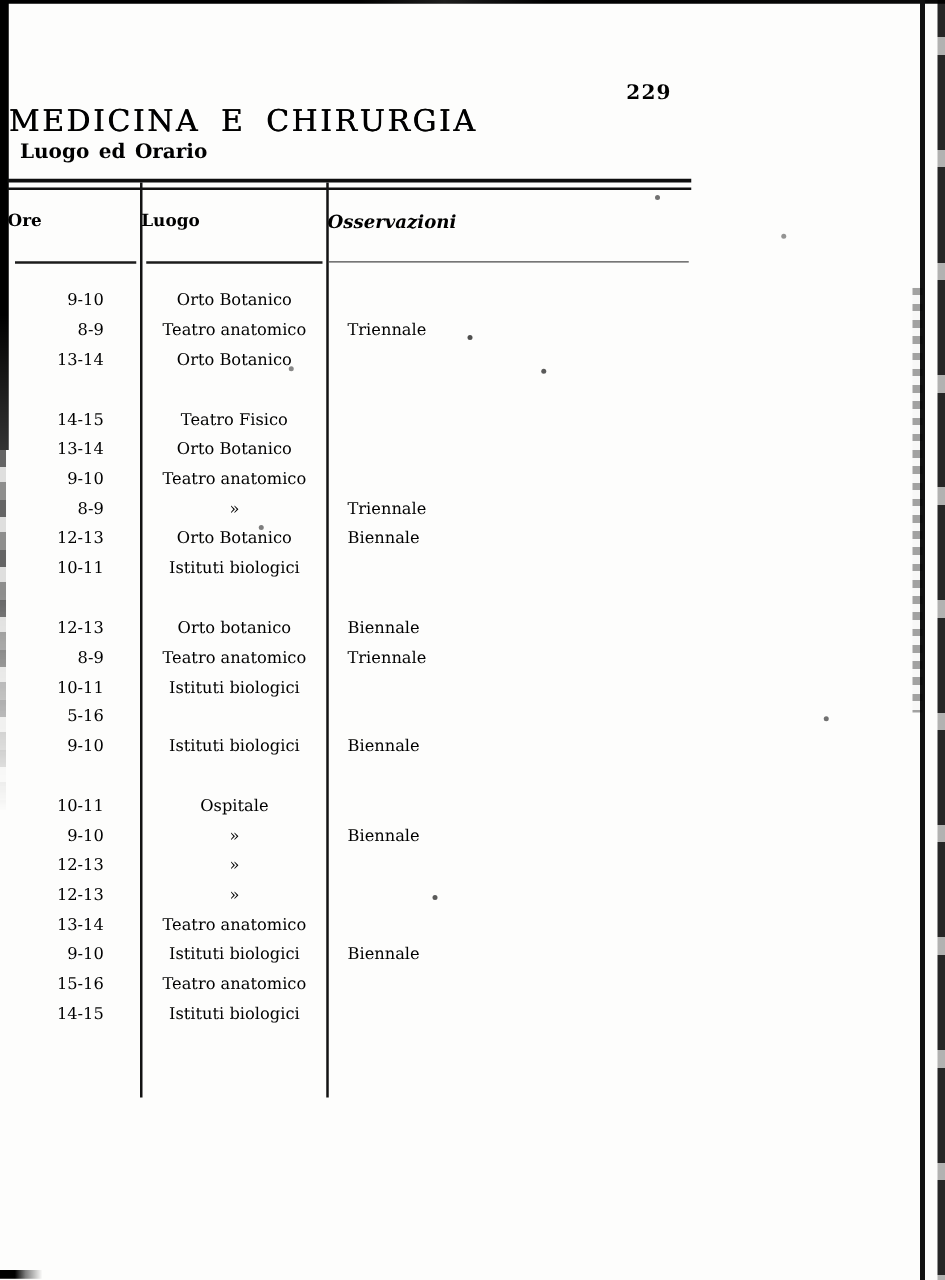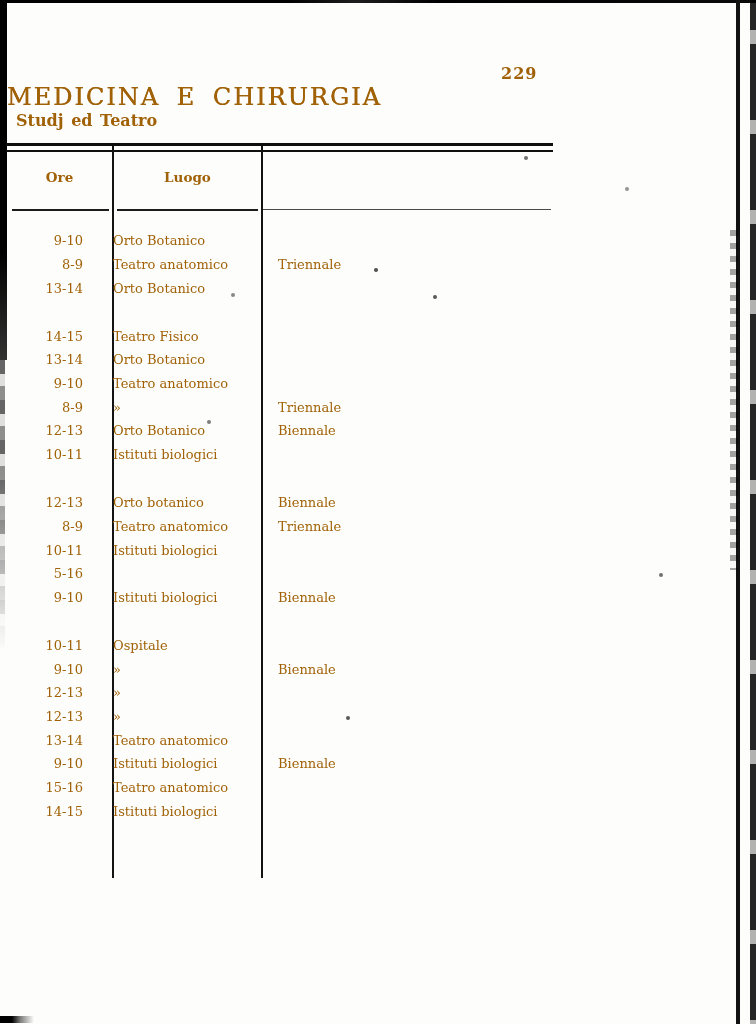--- a/index.html
+++ b/index.html
@@ -2,21 +2,21 @@
 <html><head>
 <meta charset="utf-8">
 <style>
   html,body{margin:0;padding:0;background:#e8e8e8;}
   .page{
     position:relative;
     width:756px;height:1024px;
     background:#fdfdfc;
     overflow:hidden;
     font-family:"DejaVu Serif", serif;
-    color:#a16207;
+    color:#000000;
   }
   
   .edge-top{position:absolute;top:0;left:0;width:756px;height:3px;
     background:linear-gradient(90deg,#000 0 38%,#1d1d1d 47%,#000 58%,#0a0a0a 100%);}
   .edge-left-solid{position:absolute;top:0;left:0;width:7px;height:360px;
     background:linear-gradient(180deg,#000 0 70%,rgba(0,0,0,.8) 100%);}
   .edge-left-fade{position:absolute;top:360px;left:0;width:5px;height:290px;
     background:repeating-linear-gradient(180deg,rgba(0,0,0,.75) 0 14px,rgba(0,0,0,.15) 14px 26px,rgba(0,0,0,.55) 26px 40px);
     opacity:.8;
     -webkit-mask-image:linear-gradient(180deg,#000 0 40%,transparent 100%);
@@ -48,59 +48,60 @@
     border-top:3px solid #0e0e0e;border-bottom:2px solid #101010;}
   .vline{position:absolute;top:146px;width:2px;height:732px;background:#131313;}
   .vline-1{left:112px;}
   .vline-2{left:261px;}
   .hdr-underline{position:absolute;top:209px;height:2px;background:#1c1c1c;}
   .hdr-u1{left:12px;width:97px;}
   .hdr-u2{left:117px;width:141px;}
   .hdr-u3{top:209px;left:263px;width:288px;height:1px;background:#4a4a4a;}
   
   .thead{position:absolute;top:146px;left:6px;width:546px;height:62px;display:flex;align-items:center;}
-  .th{font-size:13.5px;font-weight:bold;text-align:center;}
+  .th{font-size:13.5px;font-weight:bold;text-align:left;}
   .th-ore{width:107px;}
   .th-luogo{width:149px;}
   .th-oss{width:290px;font-style:italic;font-size:14.5px;}
   .tbody{position:absolute;top:229px;left:6px;width:546px;font-size:13px;}
   .rowgroup{margin-bottom:24.3px;}
   .row{height:23.7px;display:flex;align-items:center;}
   .c-ore{width:107px;box-sizing:border-box;text-align:right;padding-right:30px;}
-  .c-luogo{width:149px;text-align:left;}
+  .c-luogo{width:149px;text-align:center;}
   .c-oss{width:290px;box-sizing:border-box;padding-left:16px;}
 </style>
 </head>
 <body>
 
 <div class="page">
 
   <div class="edge-top"></div>
   <div class="edge-left-solid"></div>
   <div class="edge-left-fade"></div>
   <div class="edge-right-line"></div>
   <div class="edge-right-fringe"></div>
   <div class="edge-right-outer"></div>
   <div class="edge-corner-bl"></div>
   <div class="ink-specks"></div>
 
   <div class="page-number">229</div>
   <div class="page-title">MEDICINA E CHIRURGIA</div>
-  <div class="page-subtitle">Studj ed Teatro</div>
+  <div class="page-subtitle">Luogo ed Orario</div>
 
   <div class="dbl-rule"></div>
   <div class="vline vline-1"></div>
   <div class="vline vline-2"></div>
   <div class="hdr-underline hdr-u1"></div>
   <div class="hdr-underline hdr-u2"></div>
   <div class="hdr-underline hdr-u3"></div>
 
   <div class="thead">
     <div class="th th-ore">Ore</div>
     <div class="th th-luogo">Luogo</div>
+    <div class="th th-oss">Osservazioni</div>
   </div>
 
   <div class="tbody">
 
     <div class="rowgroup">
       <div class="row">
         <div class="c-ore">9-10</div>
         <div class="c-luogo">Orto Botanico</div>
         <div class="c-oss"></div>
       </div>

